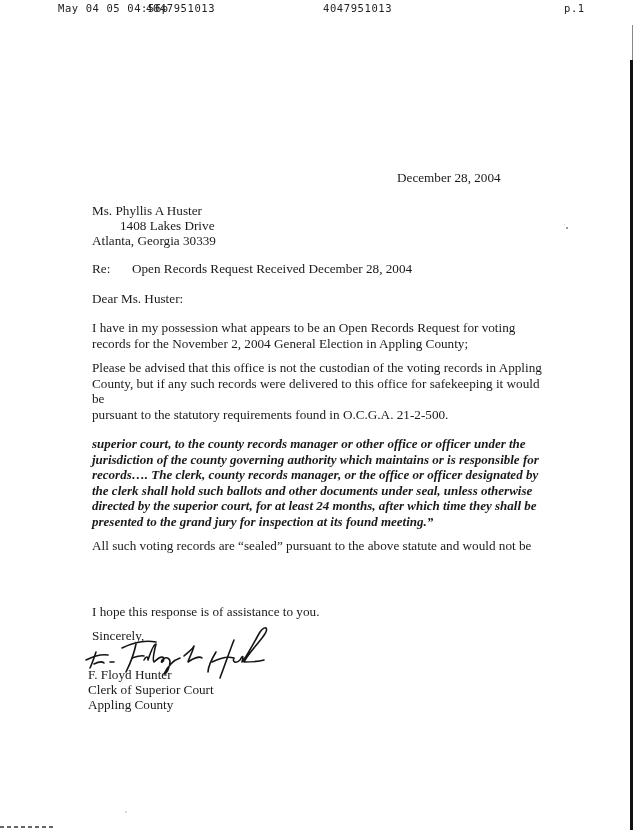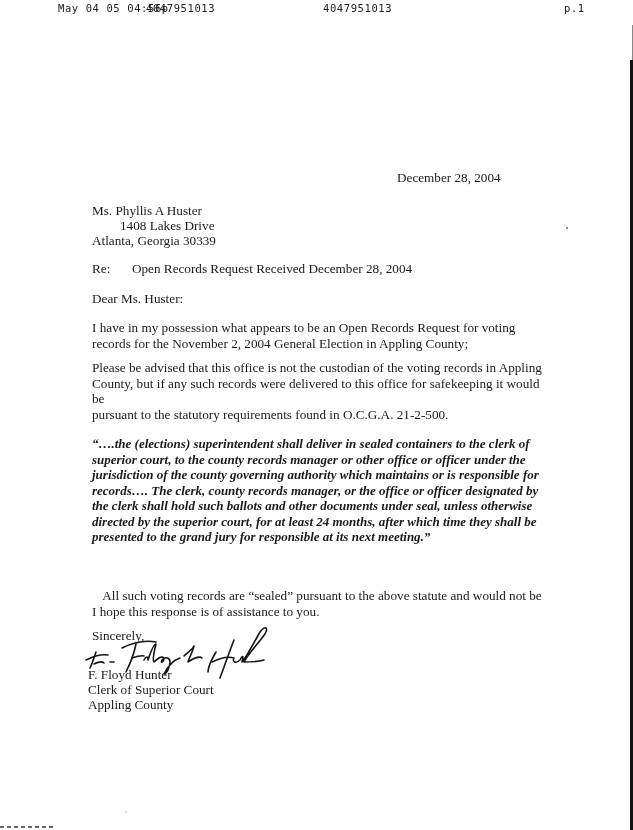--- a/index.html
+++ b/index.html
@@ -76,21 +76,21 @@
     .quote {
       position: absolute;
       left: 0;
       top: 436px;
       width: 460px;
       font-style: italic;
       font-weight: bold;
       line-height: 15.5px;
       font-size: 13px;
     }
-    .p3 { top: 588px; width: 460px; text-align: center; }
+    .p3 { top: 538px; width: 460px; }
     .p4 { top: 604px; font-family: Liberation Serif, serif; }
     .closing { top: 628px; }
     .signer-name { top: 667px; left: -4px; }
     .signer-title { top: 682px; left: -4px; }
     .signer-county { top: 697px; left: -4px; }
 
     .signature {
       position: absolute;
       left: 84px;
       top: 622px;
@@ -138,27 +138,26 @@
 
   <div class="para p1">I have in my possession what appears to be an Open Records Request for voting records for the November 2, 2004 General Election in Appling County;</div>
 
   <div class="para p2">
     <div>Please be advised that this office is not the custodian of the voting records in Appling</div>
     <div>County, but if any such records were delivered to this office for safekeeping it would be</div>
     <div>pursuant to the statutory requirements found in O.C.G.A. 21-2-500.</div>
   </div>
 
   <div class="quote">
-    <div>“….the (elections) superintendent shall deliver in sealed containers to the clerk of</div>
     <div>superior court, to the county records manager or other office or officer under the</div>
     <div>jurisdiction of the county governing authority which maintains or is responsible for</div>
     <div>records….  The clerk, county records manager, or the office or officer designated by</div>
     <div>the clerk shall hold such ballots and other documents under seal, unless otherwise</div>
     <div>directed by the superior court, for at least 24 months, after which time they shall be</div>
-    <div>presented to the grand jury for responsible at its next meeting.”</div>
+    <div>presented to the grand jury for inspection at its found meeting.”</div>
   </div>
 
   <div class="para p3">
     <div>All such voting records are “sealed” pursuant to the above statute and would not be</div>
   </div>
 
   <div class="line p4">I hope this response is of assistance to you.</div>
 
   <div class="line closing">Sincerely,</div>
 

